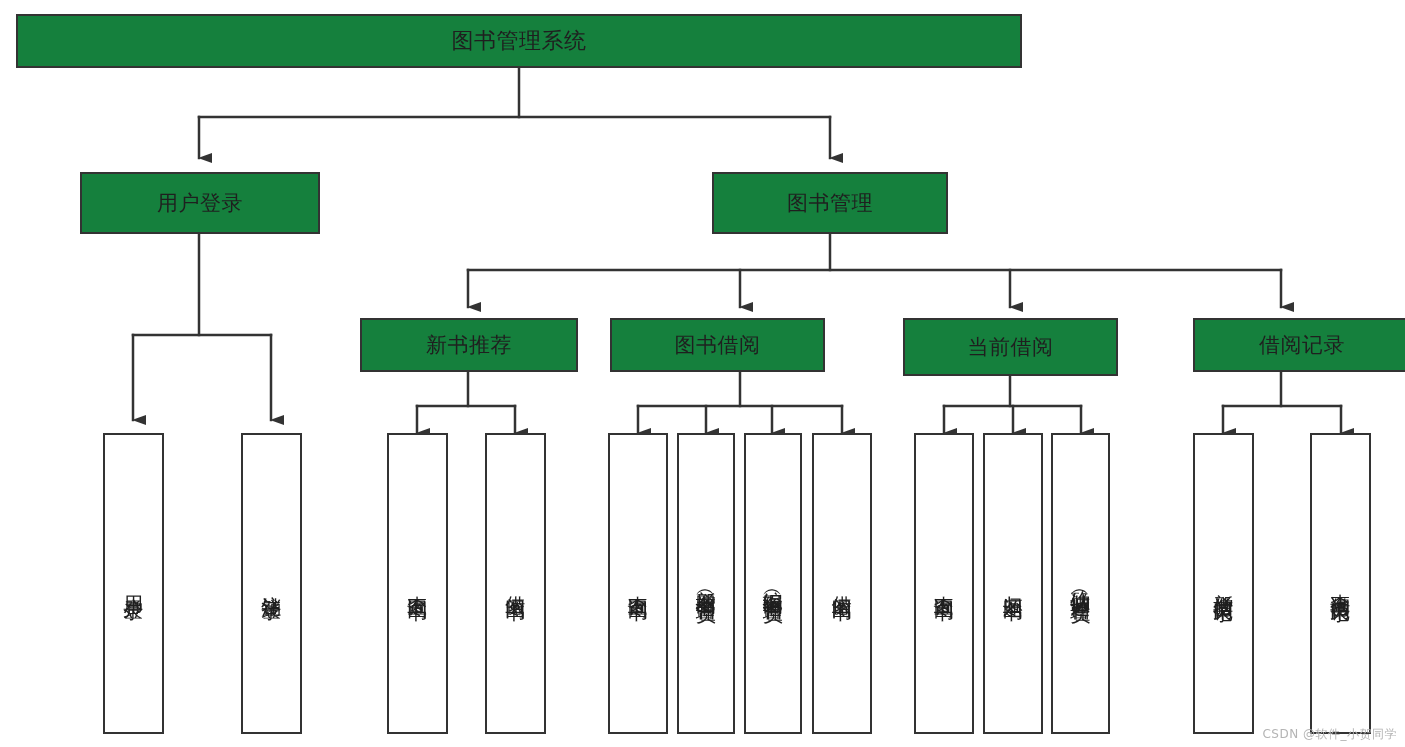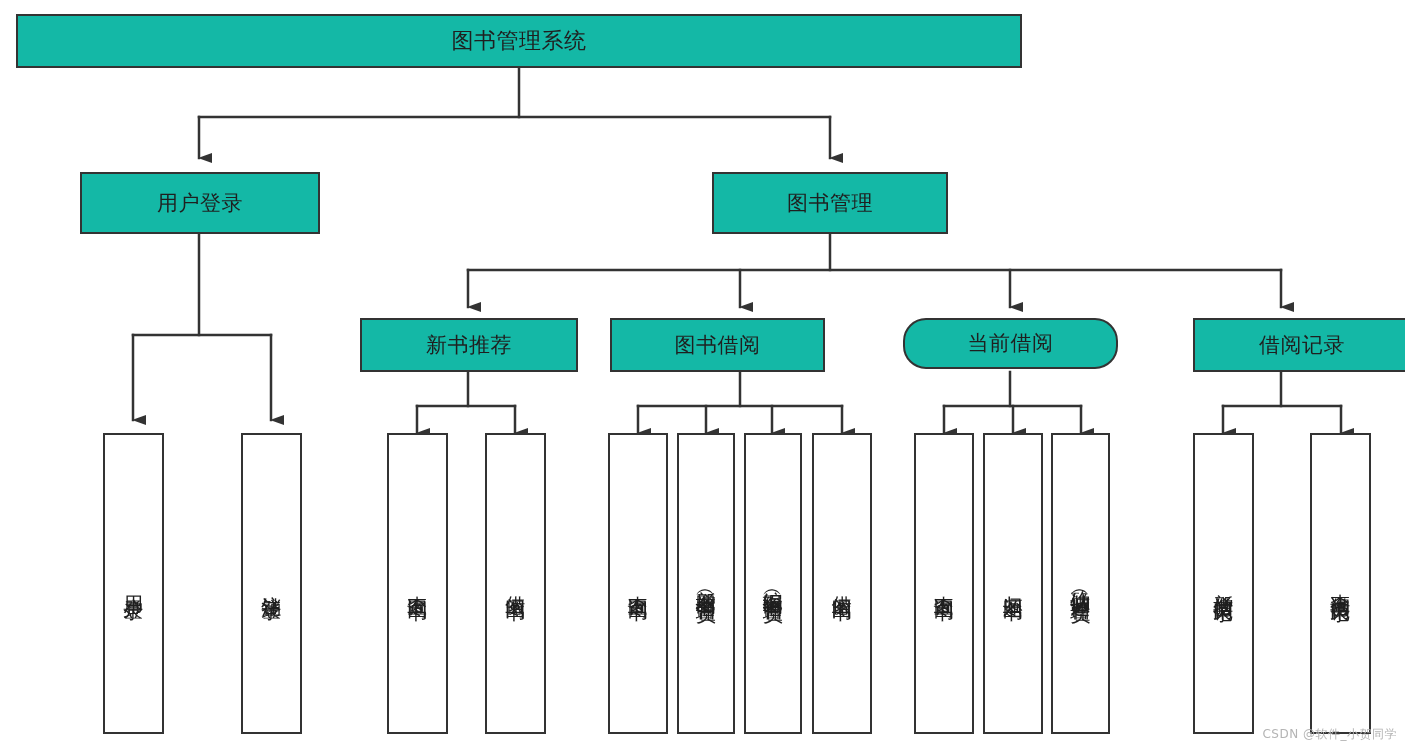--- a/index.html
+++ b/index.html
@@ -17,21 +17,21 @@
   }
   svg#wires{
     position:absolute;
     left:0; top:0;
     width:1405px; height:747px;
     pointer-events:none;
   }
   .node{
     position:absolute;
     box-sizing:border-box;
-    background:#14b8a6;
+    background:#15803d;
     border:2.5px solid #333333;
     display:flex;
     align-items:center;
     justify-content:center;
     text-align:center;
   }
   .node .lbl{
     font-size:21px;
     line-height:1.25;
     letter-spacing:0.5px;
@@ -140,21 +140,21 @@
   <div class="node l2" style="left:712px; top:172px; width:236px; height:62px;font-family:Liberation Serif, serif;">
     <span class="lbl">图书管理</span>
   </div>
 
   <div class="node l3" style="left:360px; top:318px; width:218px; height:54px;">
     <span class="lbl">新书推荐</span>
   </div>
   <div class="node l3" style="left:610px; top:318px; width:215px; height:54px;">
     <span class="lbl">图书借阅</span>
   </div>
-  <div class="node l3" style="left:903px; top:318px; width:215px; height:51px;border-radius:23px;">
+  <div class="node l3" style="left:903px; top:318px; width:215px; height:58px;">
     <span class="lbl">当前借阅</span>
   </div>
   <div class="node l3" style="left:1172px; top:318px; width:218px; height:54px;margin-left:21px;">
     <span class="lbl">借阅记录</span>
   </div>
 
   <div class="leaf" style="left:103px; top:433px; width:61px; height:301px;">
     <span class="lbl">用户登录</span>
   </div>
   <div class="leaf" style="left:241px; top:433px; width:61px; height:301px;">

